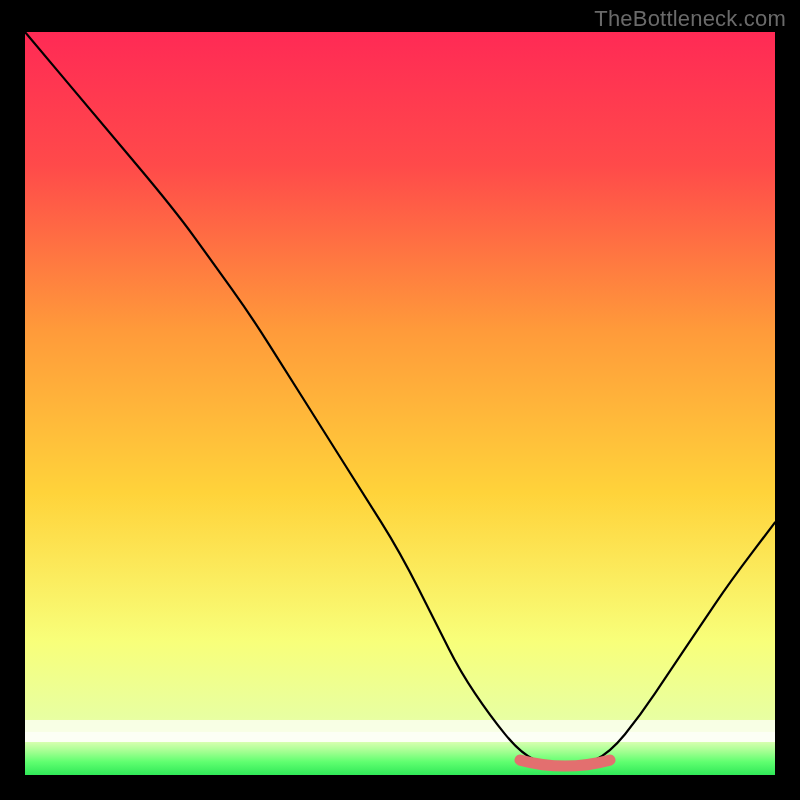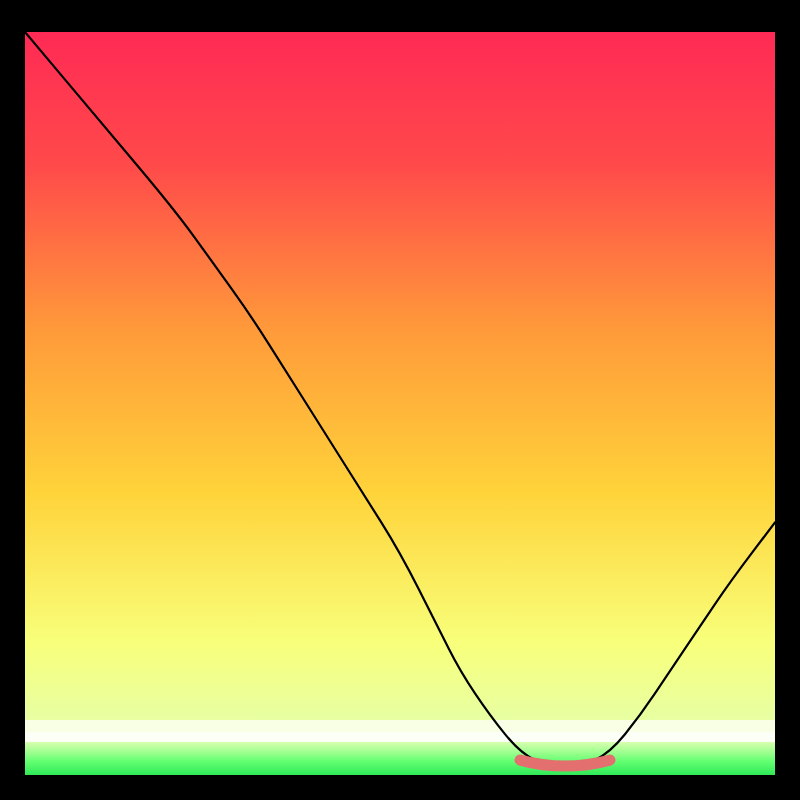--- a/index.html
+++ b/index.html
@@ -37,20 +37,21 @@
   .plot svg {
     display: block;
     width: 100%;
     height: 100%;
   }
 </style>
 </head>
 <body>
 
 <div class="frame">
+  <div class="watermark">TheBottleneck.com</div>
 
   <div class="plot">
     <svg viewBox="0 0 750 743" preserveAspectRatio="none">
       <defs>
         <linearGradient id="bg-grad" x1="0" y1="0" x2="0" y2="1">
           <stop offset="0" stop-color="#ff2a55"></stop>
           <stop offset="0.18" stop-color="#ff4a4a"></stop>
           <stop offset="0.40" stop-color="#ff9a3a"></stop>
           <stop offset="0.62" stop-color="#ffd33a"></stop>
           <stop offset="0.82" stop-color="#f8ff7a"></stop>

